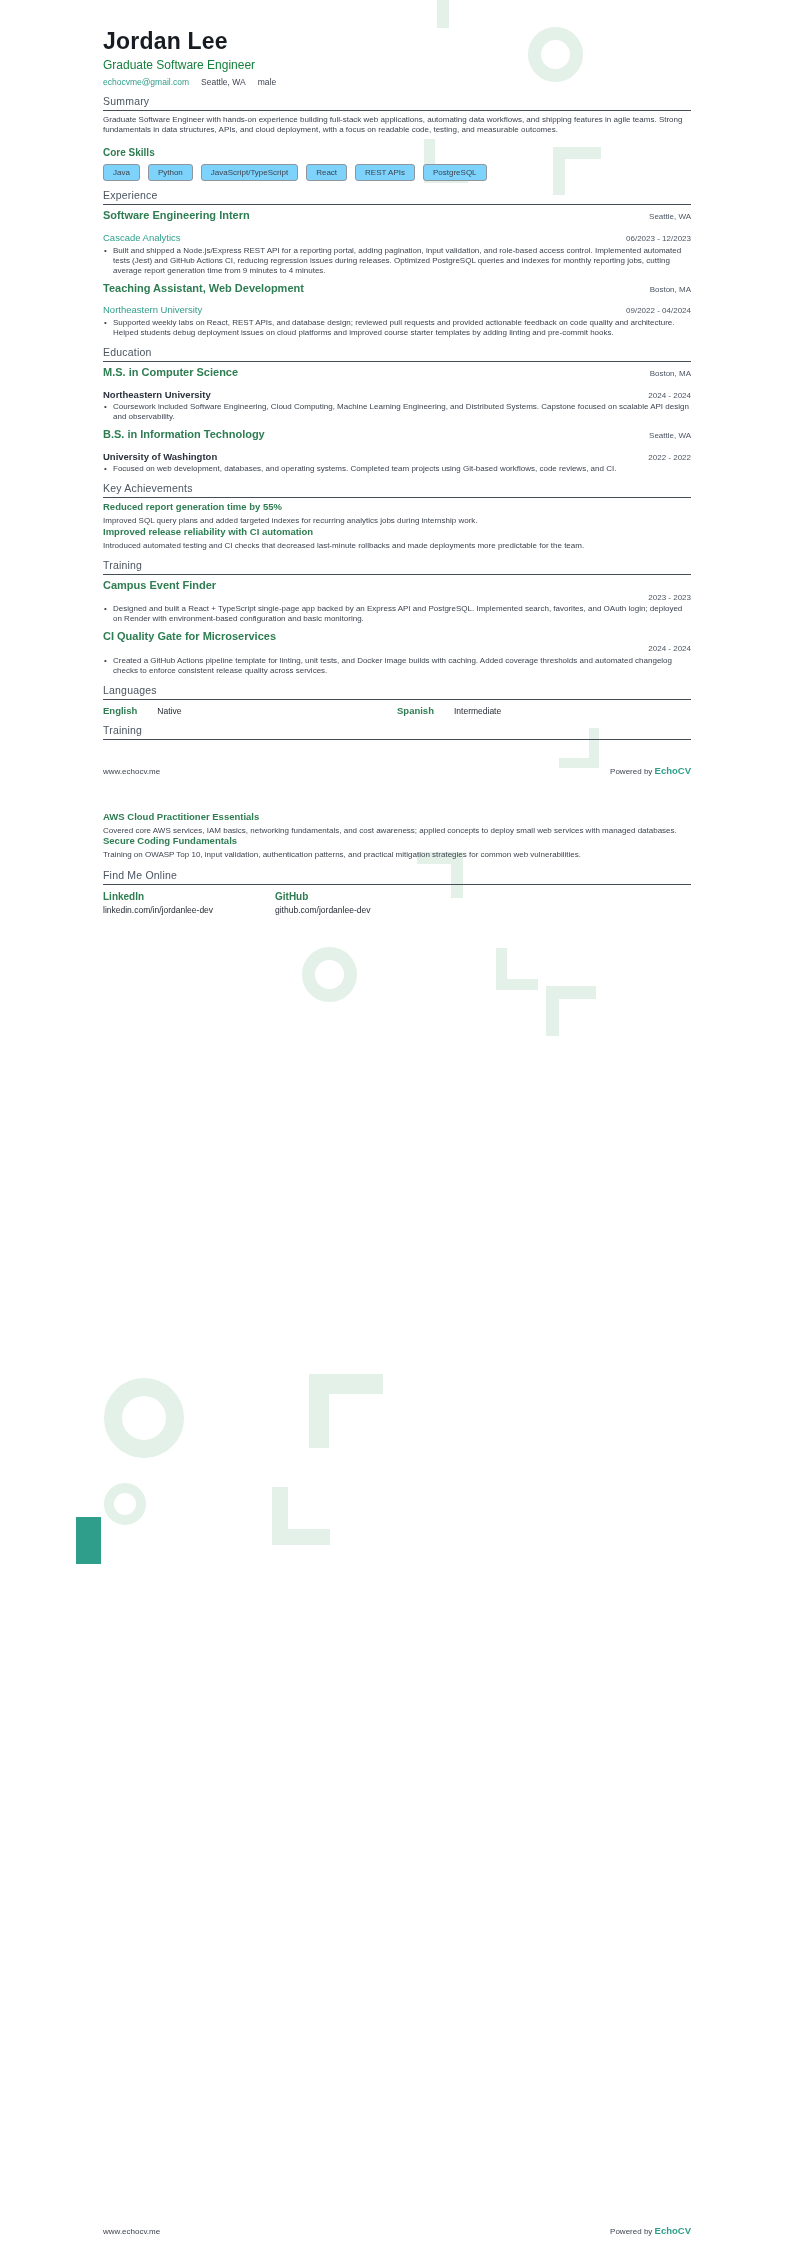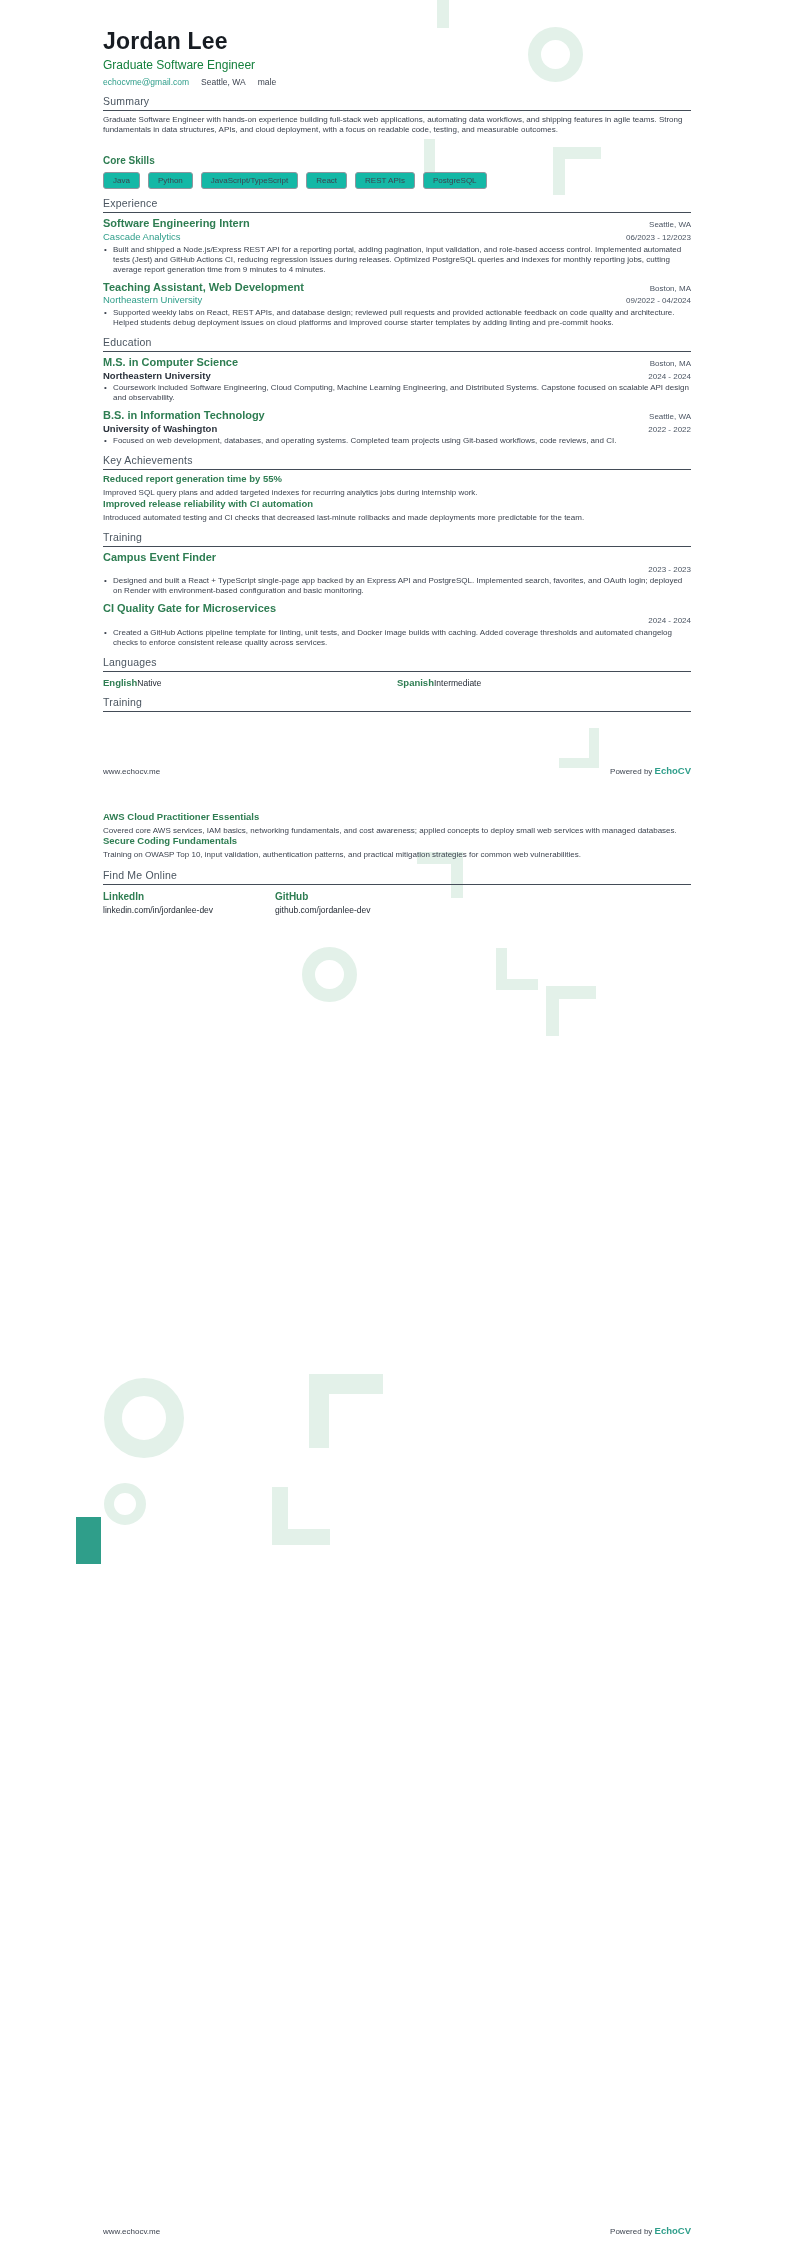--- a/index.html
+++ b/index.html
@@ -44,44 +44,44 @@
   .contact-row{margin-top:4px;display:flex;gap:12px;font-size:8.5px;line-height:1.2;color:var(--body);}
   .contact-row .email{color:var(--teal);text-decoration:none;}
   
   .section{margin-top:8px;}
   .section-heading{
     font-size:10.5px;line-height:1.15;font-weight:400;color:#4a5560;
     letter-spacing:.2px;padding-bottom:3px;border-bottom:1px solid var(--rule);
   }
   .body-text{margin-top:4px;font-size:8px;line-height:1.25;color:var(--body);}
   
-  .group-label{margin-top:20px;font-size:10px;line-height:1.15;font-weight:700;color:var(--green);}
+  .group-label{margin-top:12px;font-size:10px;line-height:1.15;font-weight:700;color:var(--green);}
   .chips{margin-top:5px;display:flex;flex-wrap:wrap;gap:8px;}
-  .chip{border:1px solid #8f969e;border-radius:3px;padding:3px 9px;font-size:8px;line-height:1.2;color:var(--body);background:#14b8a6;}
+  .chip{border:1px solid #8f969e;border-radius:3px;padding:3px 9px;font-size:8px;line-height:1.2;color:var(--body);background:#7dd3fc;}
   
   .entry{margin-top:4px;}
   .entry + .entry{margin-top:6px;}
   .row{display:flex;justify-content:space-between;align-items:baseline;}
   .entry-title{font-size:11px;line-height:1.15;font-weight:700;color:var(--green);}
   .entry-meta{font-size:8px;line-height:1.2;color:var(--muted);white-space:nowrap;}
-  .sub-row{margin-top:2px;gap:12px;}
+  .sub-row{margin-top:11px;gap:12px;}
   .entry-sub{font-size:9.5px;line-height:1.1;color:var(--teal);}
   .entry-sub.dark{color:#2b323c;font-weight:700;}
   .bullets{margin-top:2px;list-style:none;}
   .bullets li{position:relative;padding-left:10px;font-size:8px;line-height:1.25;color:var(--body);}
   .bullets li::before{content:"\2022";position:absolute;left:1px;top:0;}
   
   .two-col{margin-top:4px;display:grid;grid-template-columns:1fr;column-gap:26px;}
   .cell-title{font-size:9.5px;line-height:1.15;font-weight:700;color:var(--green);margin-bottom:3px;}
   .cell-text{font-size:8px;line-height:1.3;color:var(--body);}
   
   .date-row{margin-top:1px;display:flex;justify-content:flex-end;}
   
   .lang-grid{margin-top:5px;display:grid;grid-template-columns:1fr 1fr;}
-  .lang-item{display:flex;gap:0;align-items:baseline;}
+  .lang-item{display:flex;gap:20px;align-items:baseline;}
   .lang-name{font-size:9.5px;font-weight:700;color:var(--green);}
   .lang-level{font-size:8.5px;color:#1f2630;}
   
   .online-grid{margin-top:6px;display:grid;grid-template-columns:172px 1fr;}
   .online-label{font-size:10px;font-weight:700;color:var(--green);}
   .online-value{margin-top:3px;font-size:8.5px;color:#1f2630;text-decoration:none;display:block;}
 </style>
 </head>
 <body>
 

